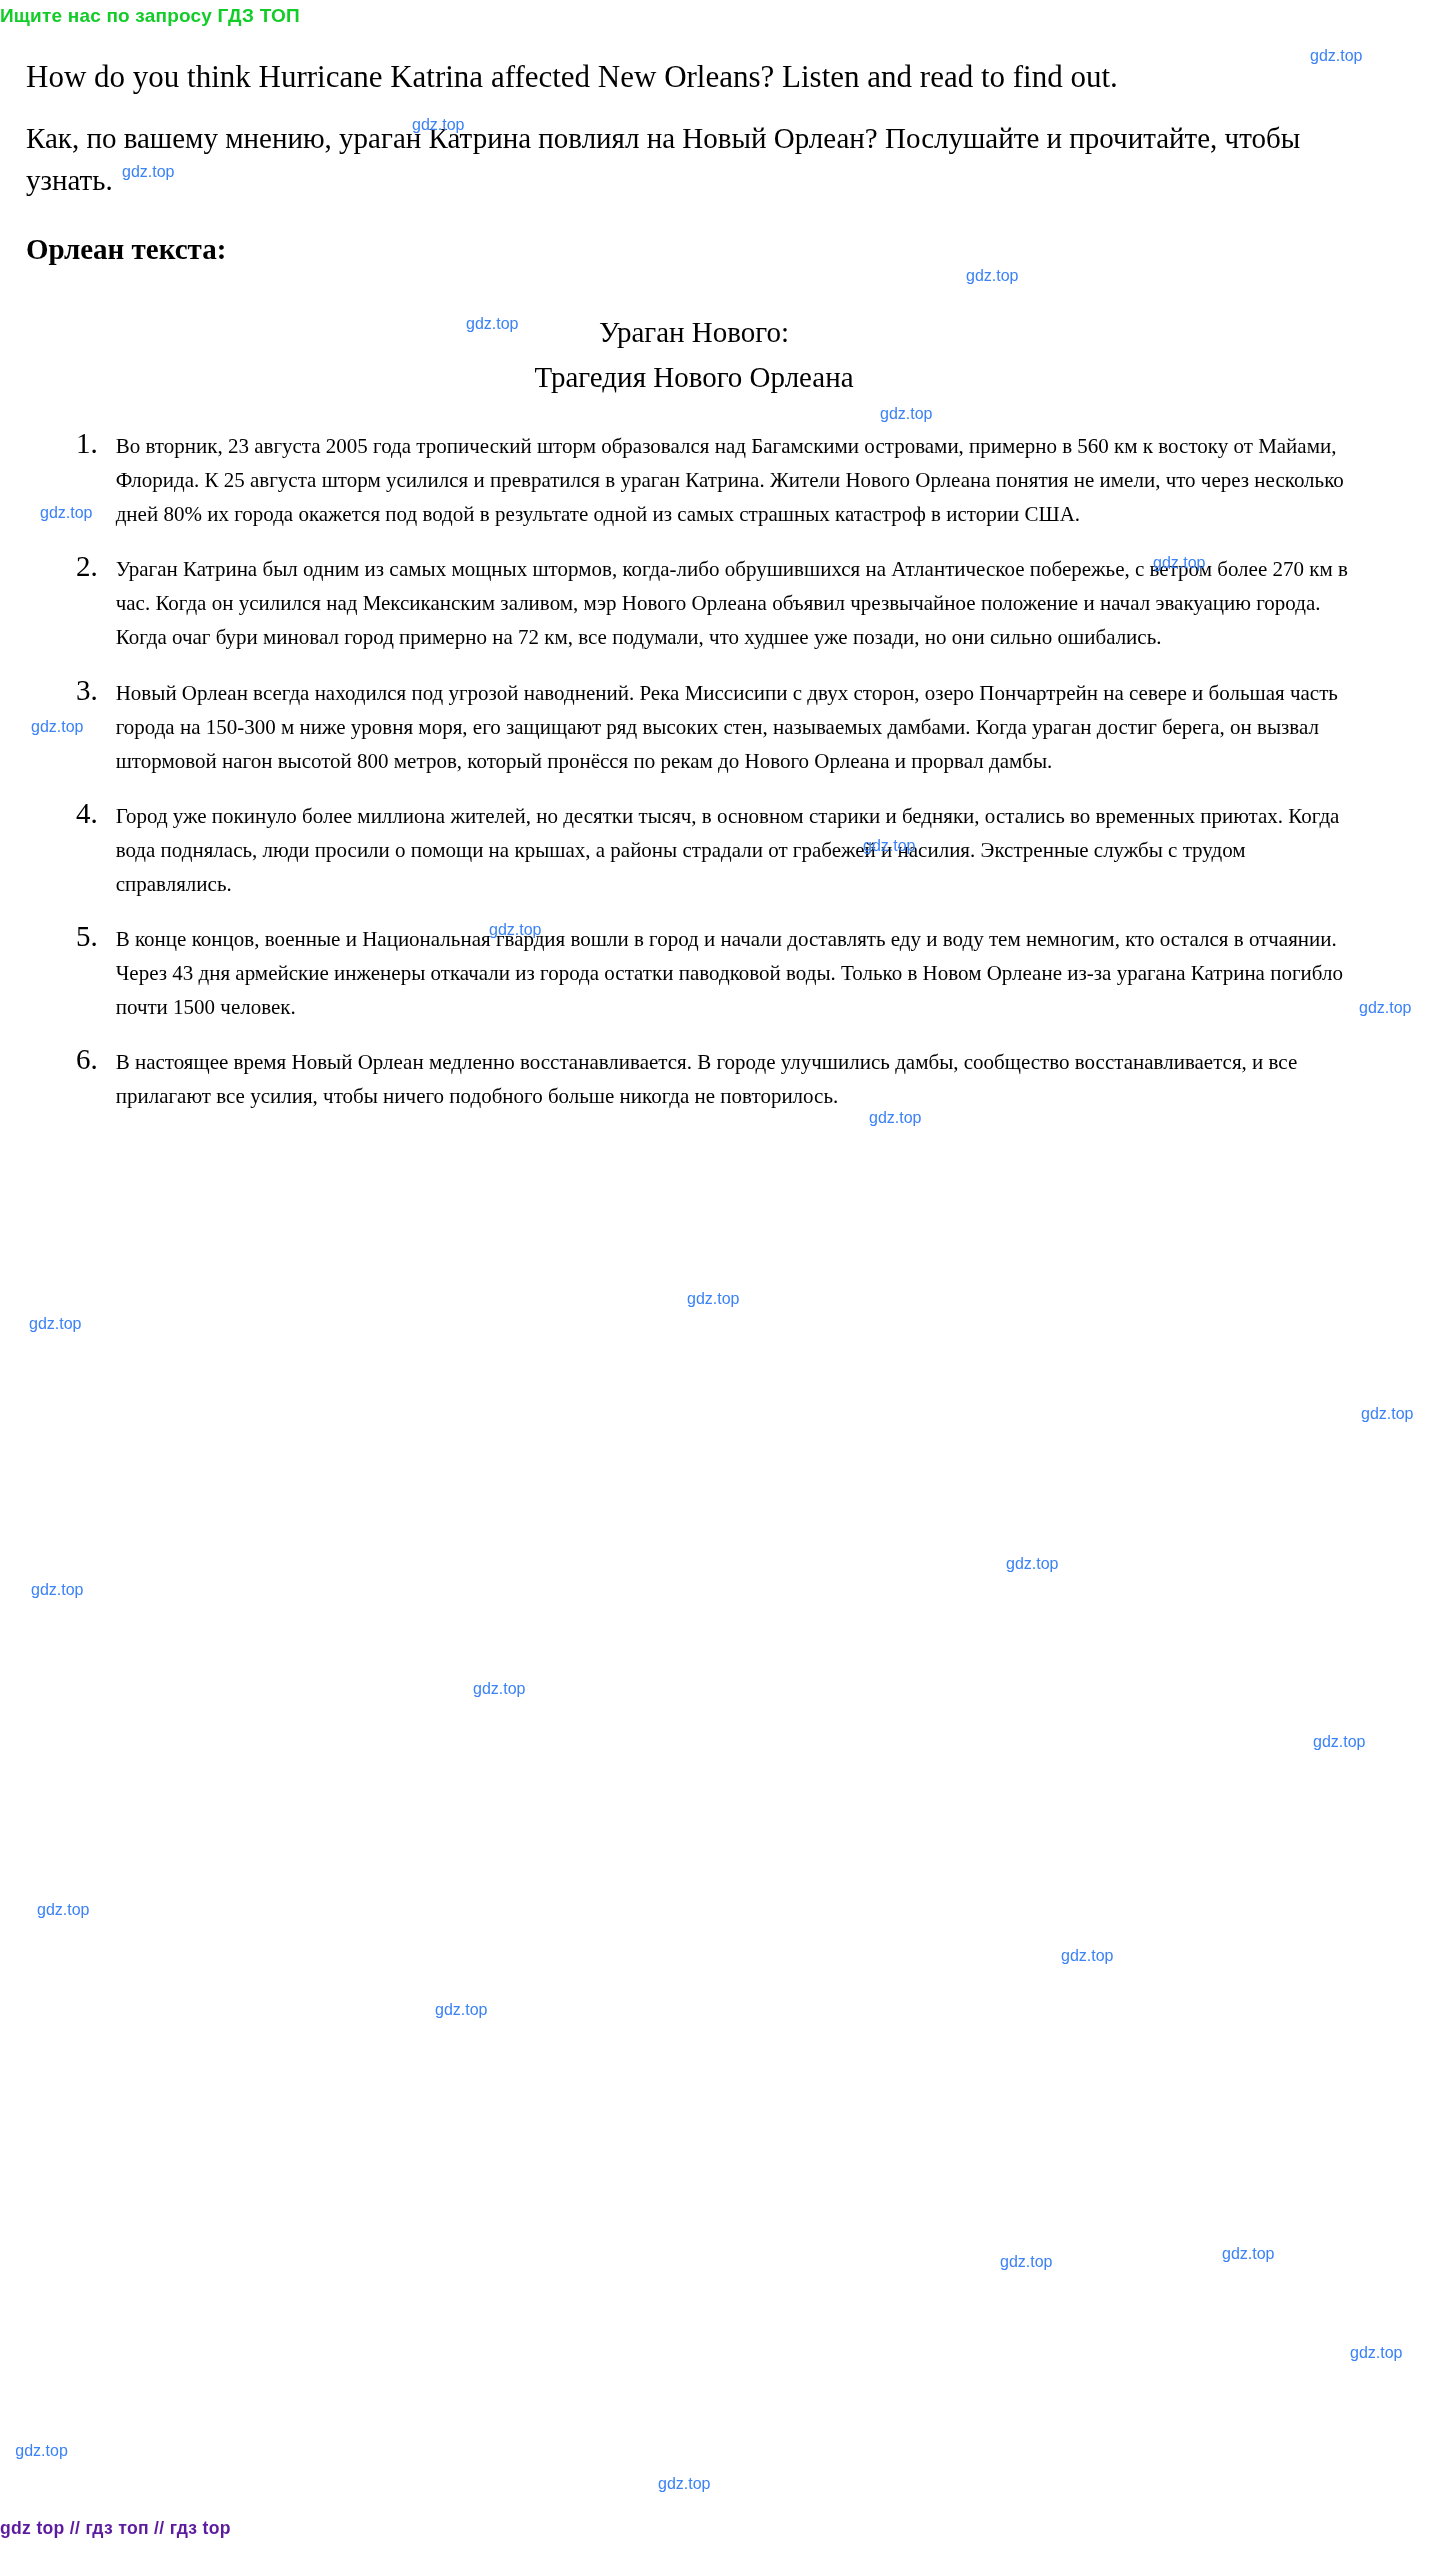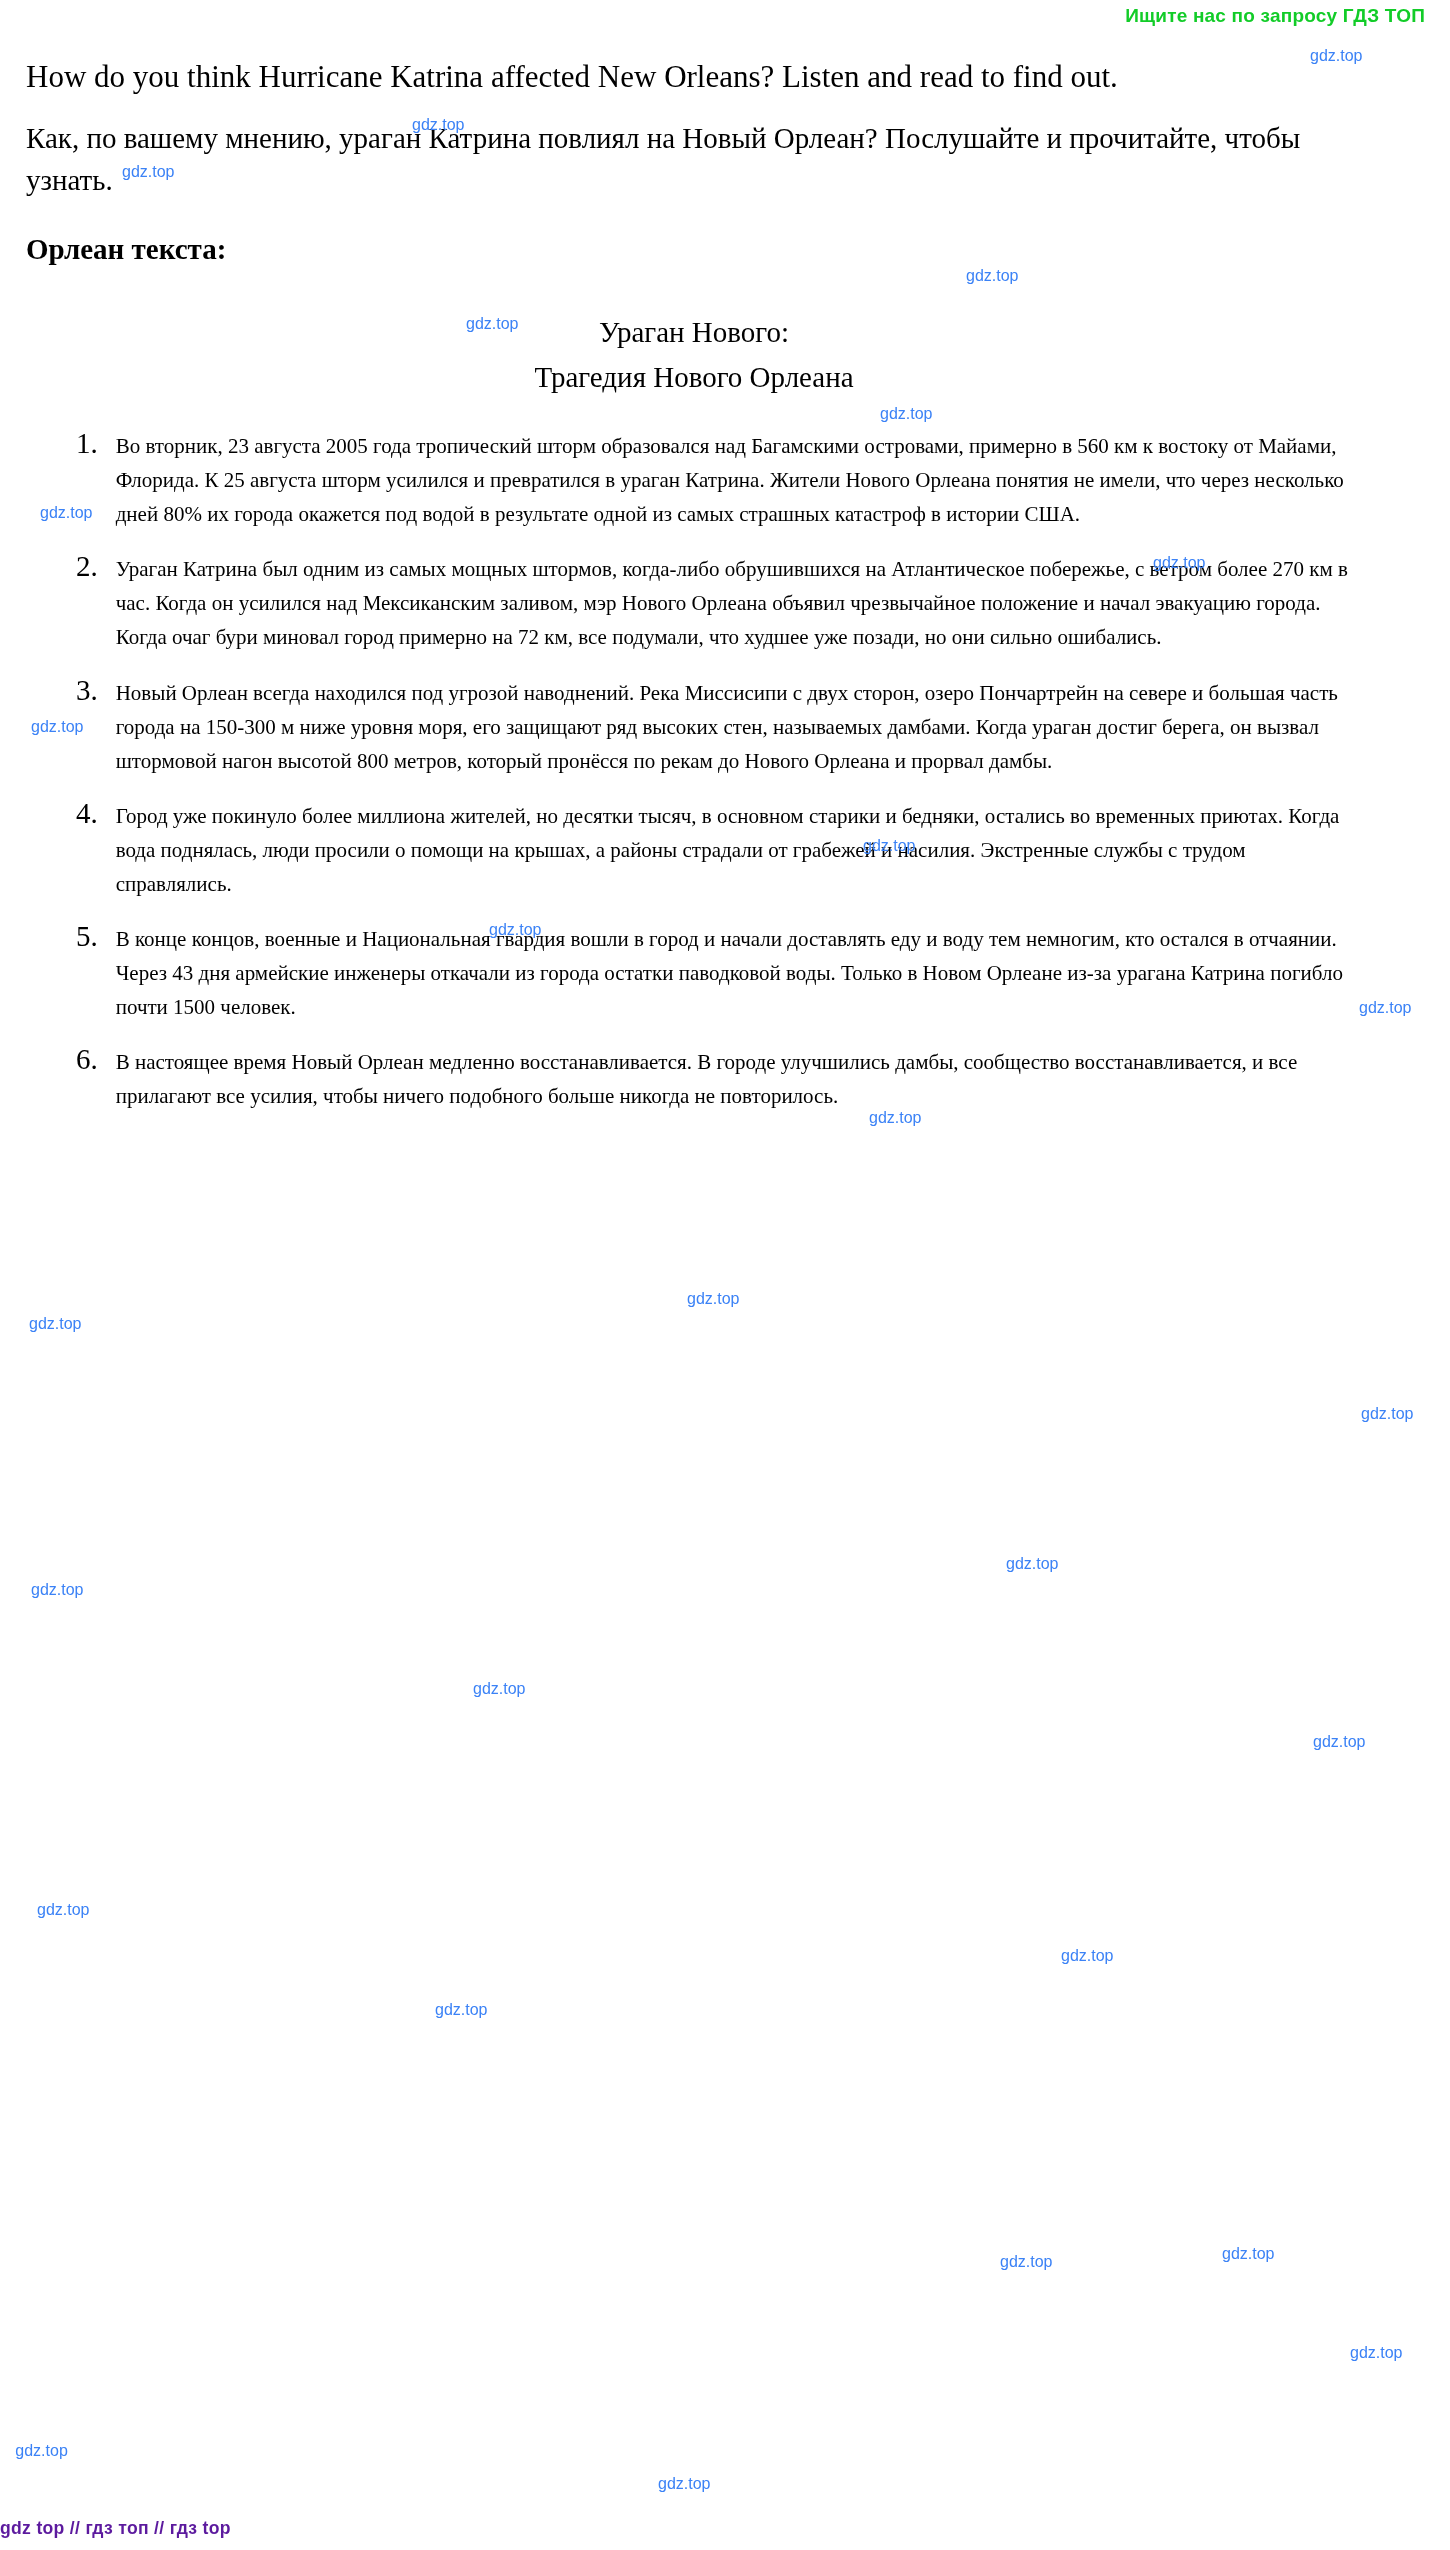--- a/index.html
+++ b/index.html
@@ -19,21 +19,21 @@
     background: #ffffff;
     overflow: hidden;
   }
 
   
   .promo {
     position: absolute;
     top: 4.6px;
     left: 0;
     width: 1425px;
-    text-align: right;
+    text-align: left;
     font-family: "Liberation Sans", "DejaVu Sans", sans-serif;
     font-weight: bold;
     font-size: 19px;
     color: #12cc28;
     letter-spacing: 0.2px;
   }
 
   
   .content {
     position: absolute;

